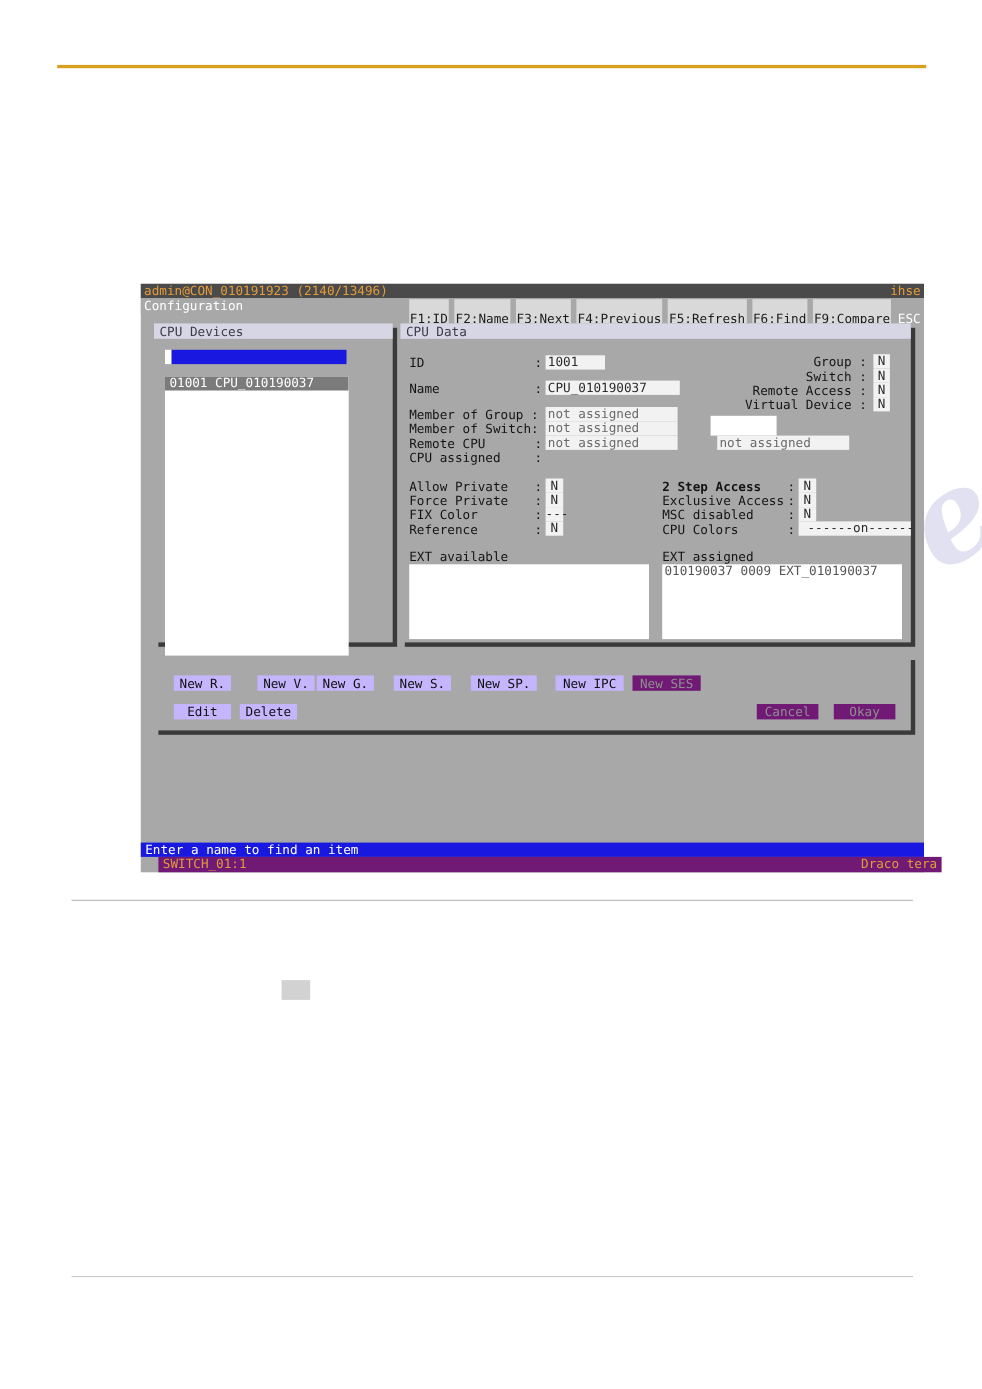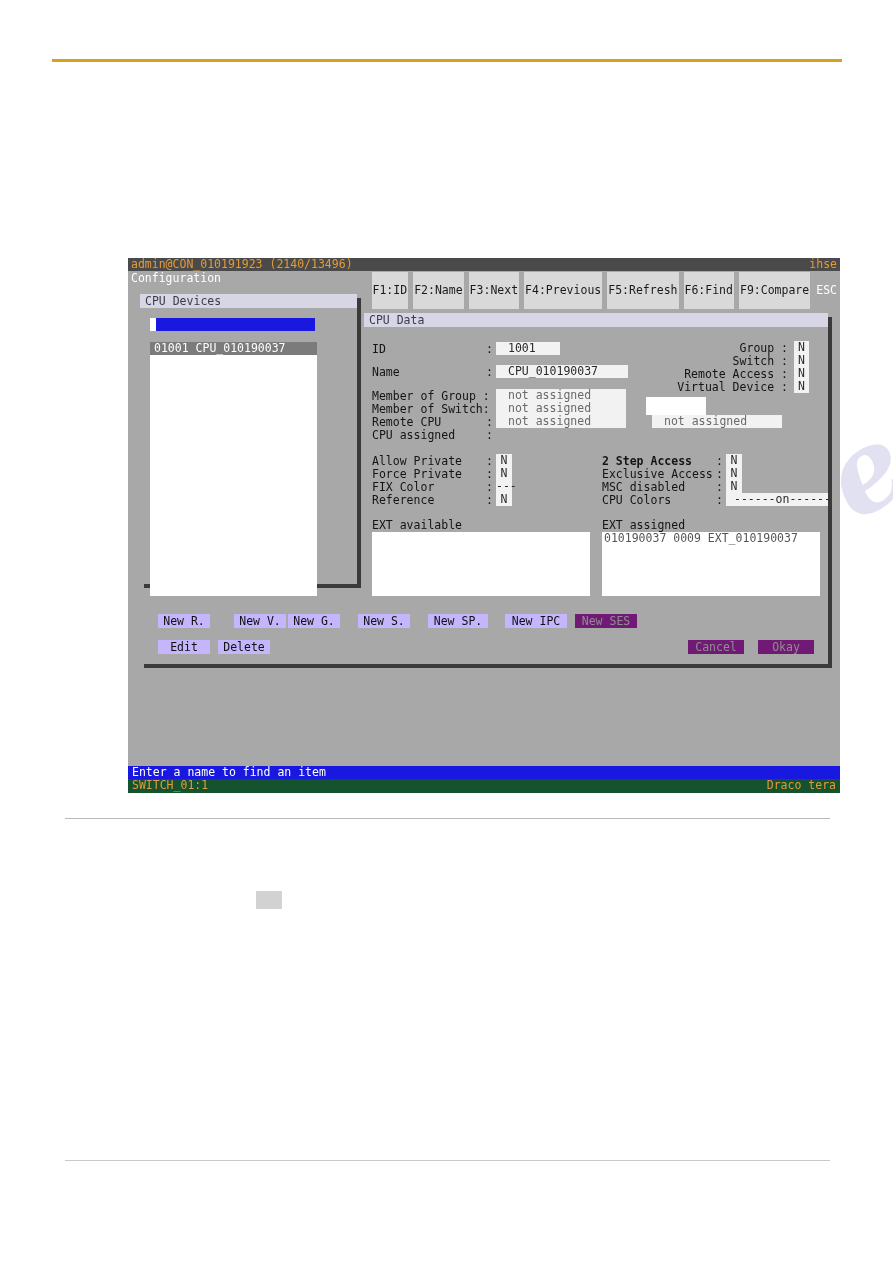--- a/index.html
+++ b/index.html
@@ -183,38 +183,38 @@
     color: #1a1a1a;
     padding-left: 4px;
   }
   .device-row.selected {
     background: #7b7b7b;
     color: #ffffff;
   }
 
   #panel-data {
     left: 236px; top: 36px;
-    width: 464px; height: 290px; margin-top: 19px;
+    width: 464px; height: 290px;
   }
   #panel-data .panel-title { width: 464px; }
 
   .fld-label {
     position: absolute;
     white-space: nowrap;
     color: #141414;
   }
   .fld-label.right { text-align: right; }
   .fld-value {
     position: absolute;
     background: #f2f2f2;
     color: #2a2a2a;
     white-space: nowrap;
     height: 13px;
     line-height: 13px;
-    padding-left: 12px;
+    padding-left: 2px;
   }
   .fld-value.na { color: #6a6a6a; }
   .fld-white {
     position: absolute;
     background: #ffffff;
     height: 13px;
   }
   .flag-box {
     position: absolute;
     background: #f2f2f2;
@@ -269,23 +269,23 @@
     left: 0; top: 508px;
     width: 712px; height: 13px;
     background: #1818e0;
     color: #ffffff;
     white-space: nowrap;
   }
   .statusbar-blue span { position: relative; left: 4px; top: 0; }
 
   .statusbar-grey {
     position: absolute;
-    left: 0; top: 521px;
+    left: 16px; top: 521px;
     width: 712px; height: 14px;
-    background: #14532d;
+    background: #701a75;
     color: #e39b3a;
     white-space: nowrap;
   }
   .statusbar-grey .sb-left { position: absolute; left: 4px; top: 0; }
   .statusbar-grey .sb-right { position: absolute; right: 4px; top: 0; }
 </style>
 </head>
 <body>
 
 <div class="page-rule-top"></div>

